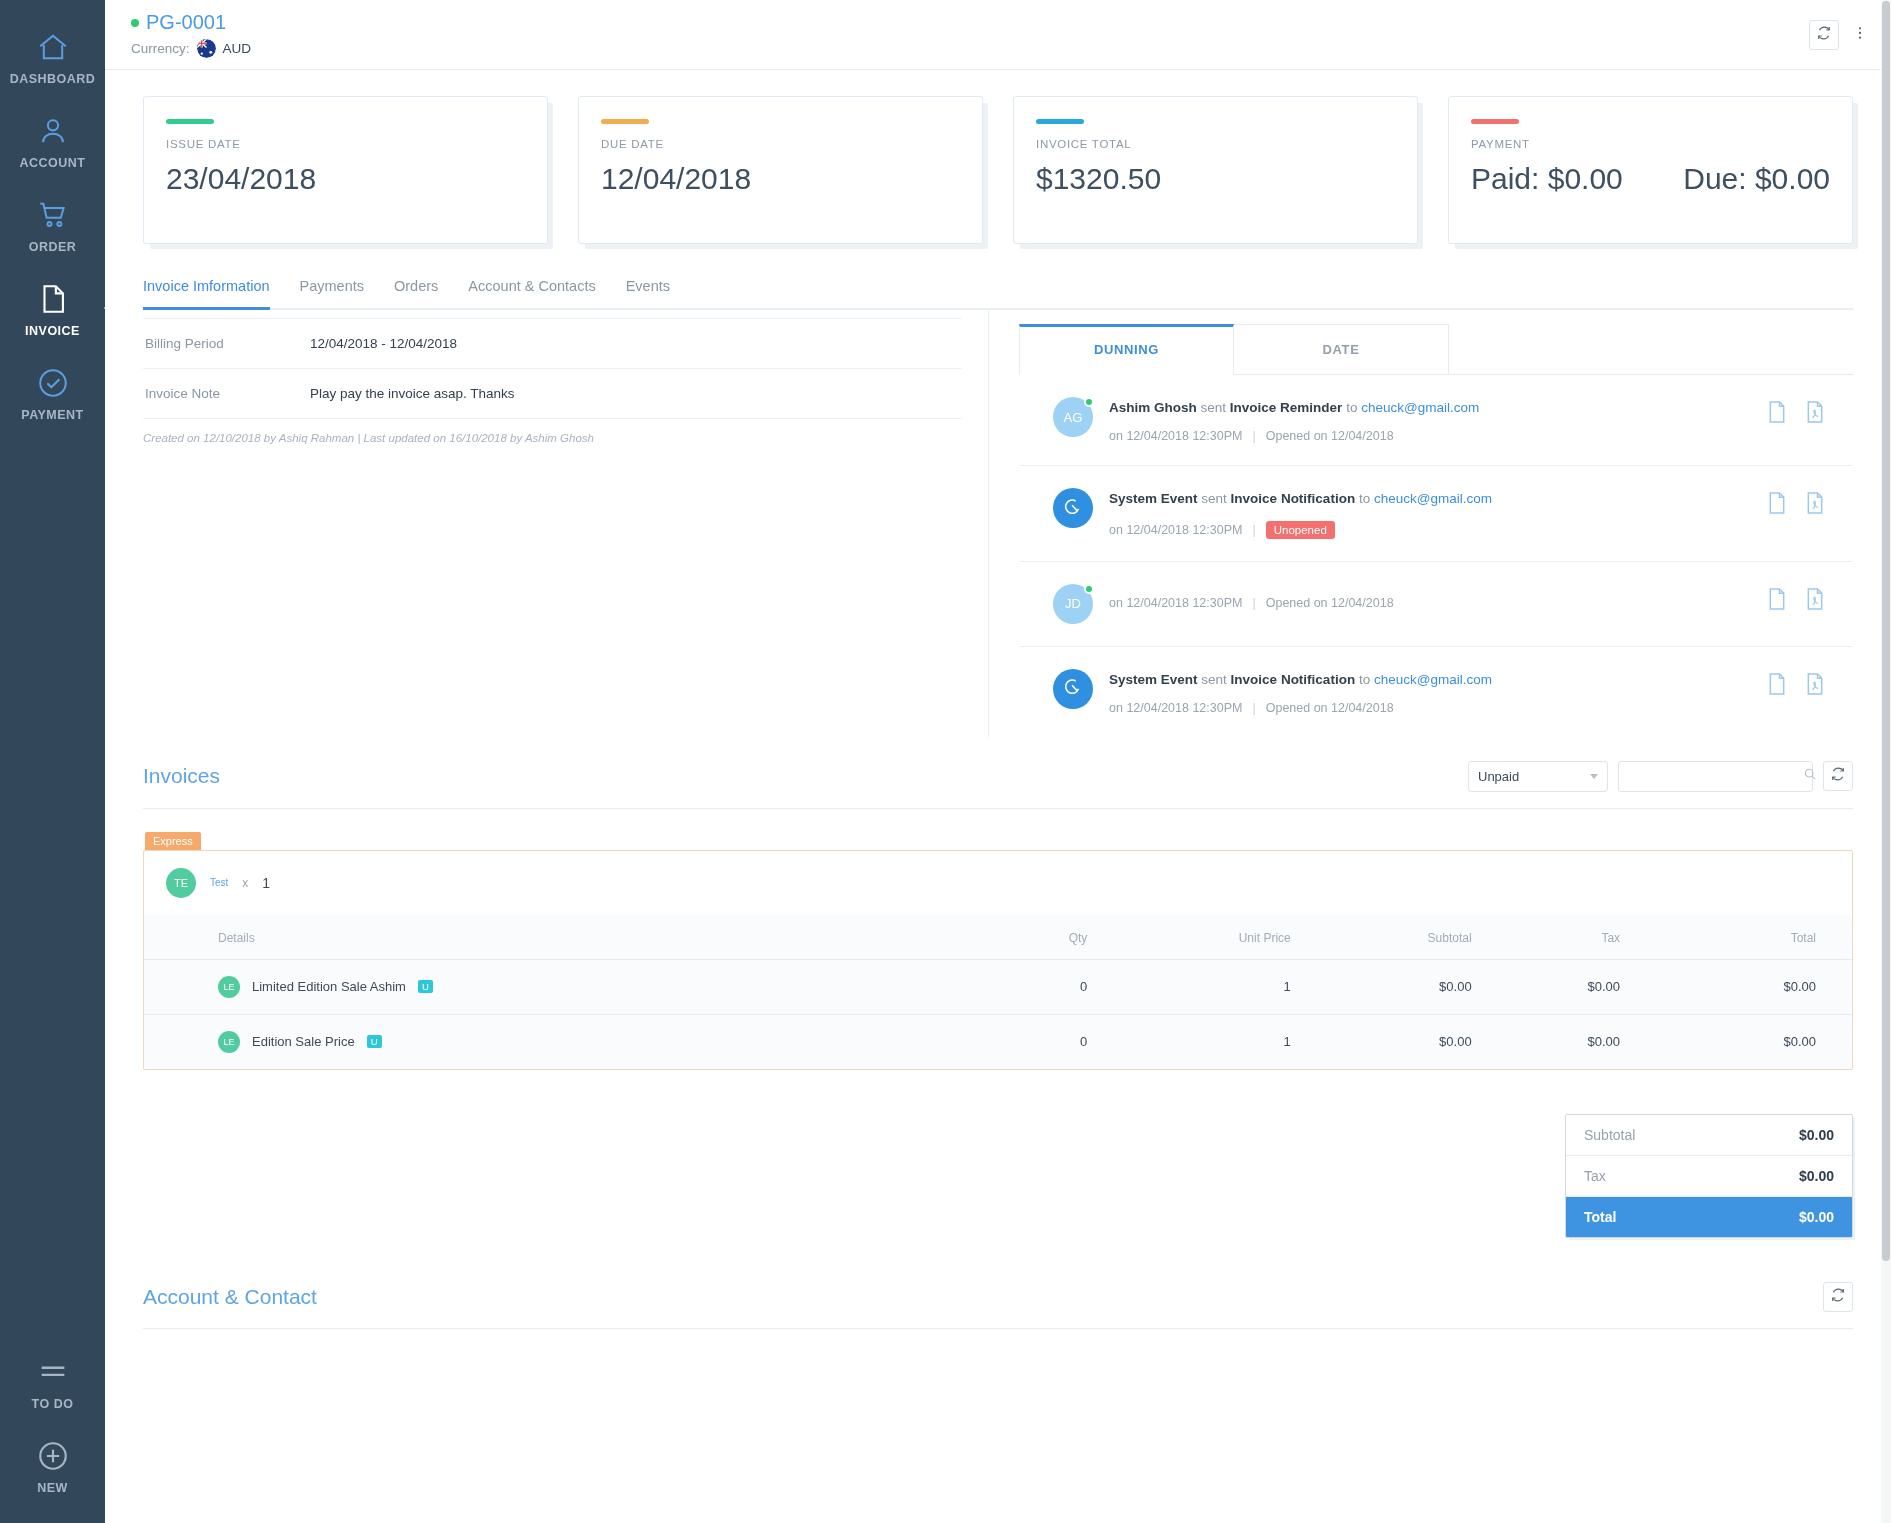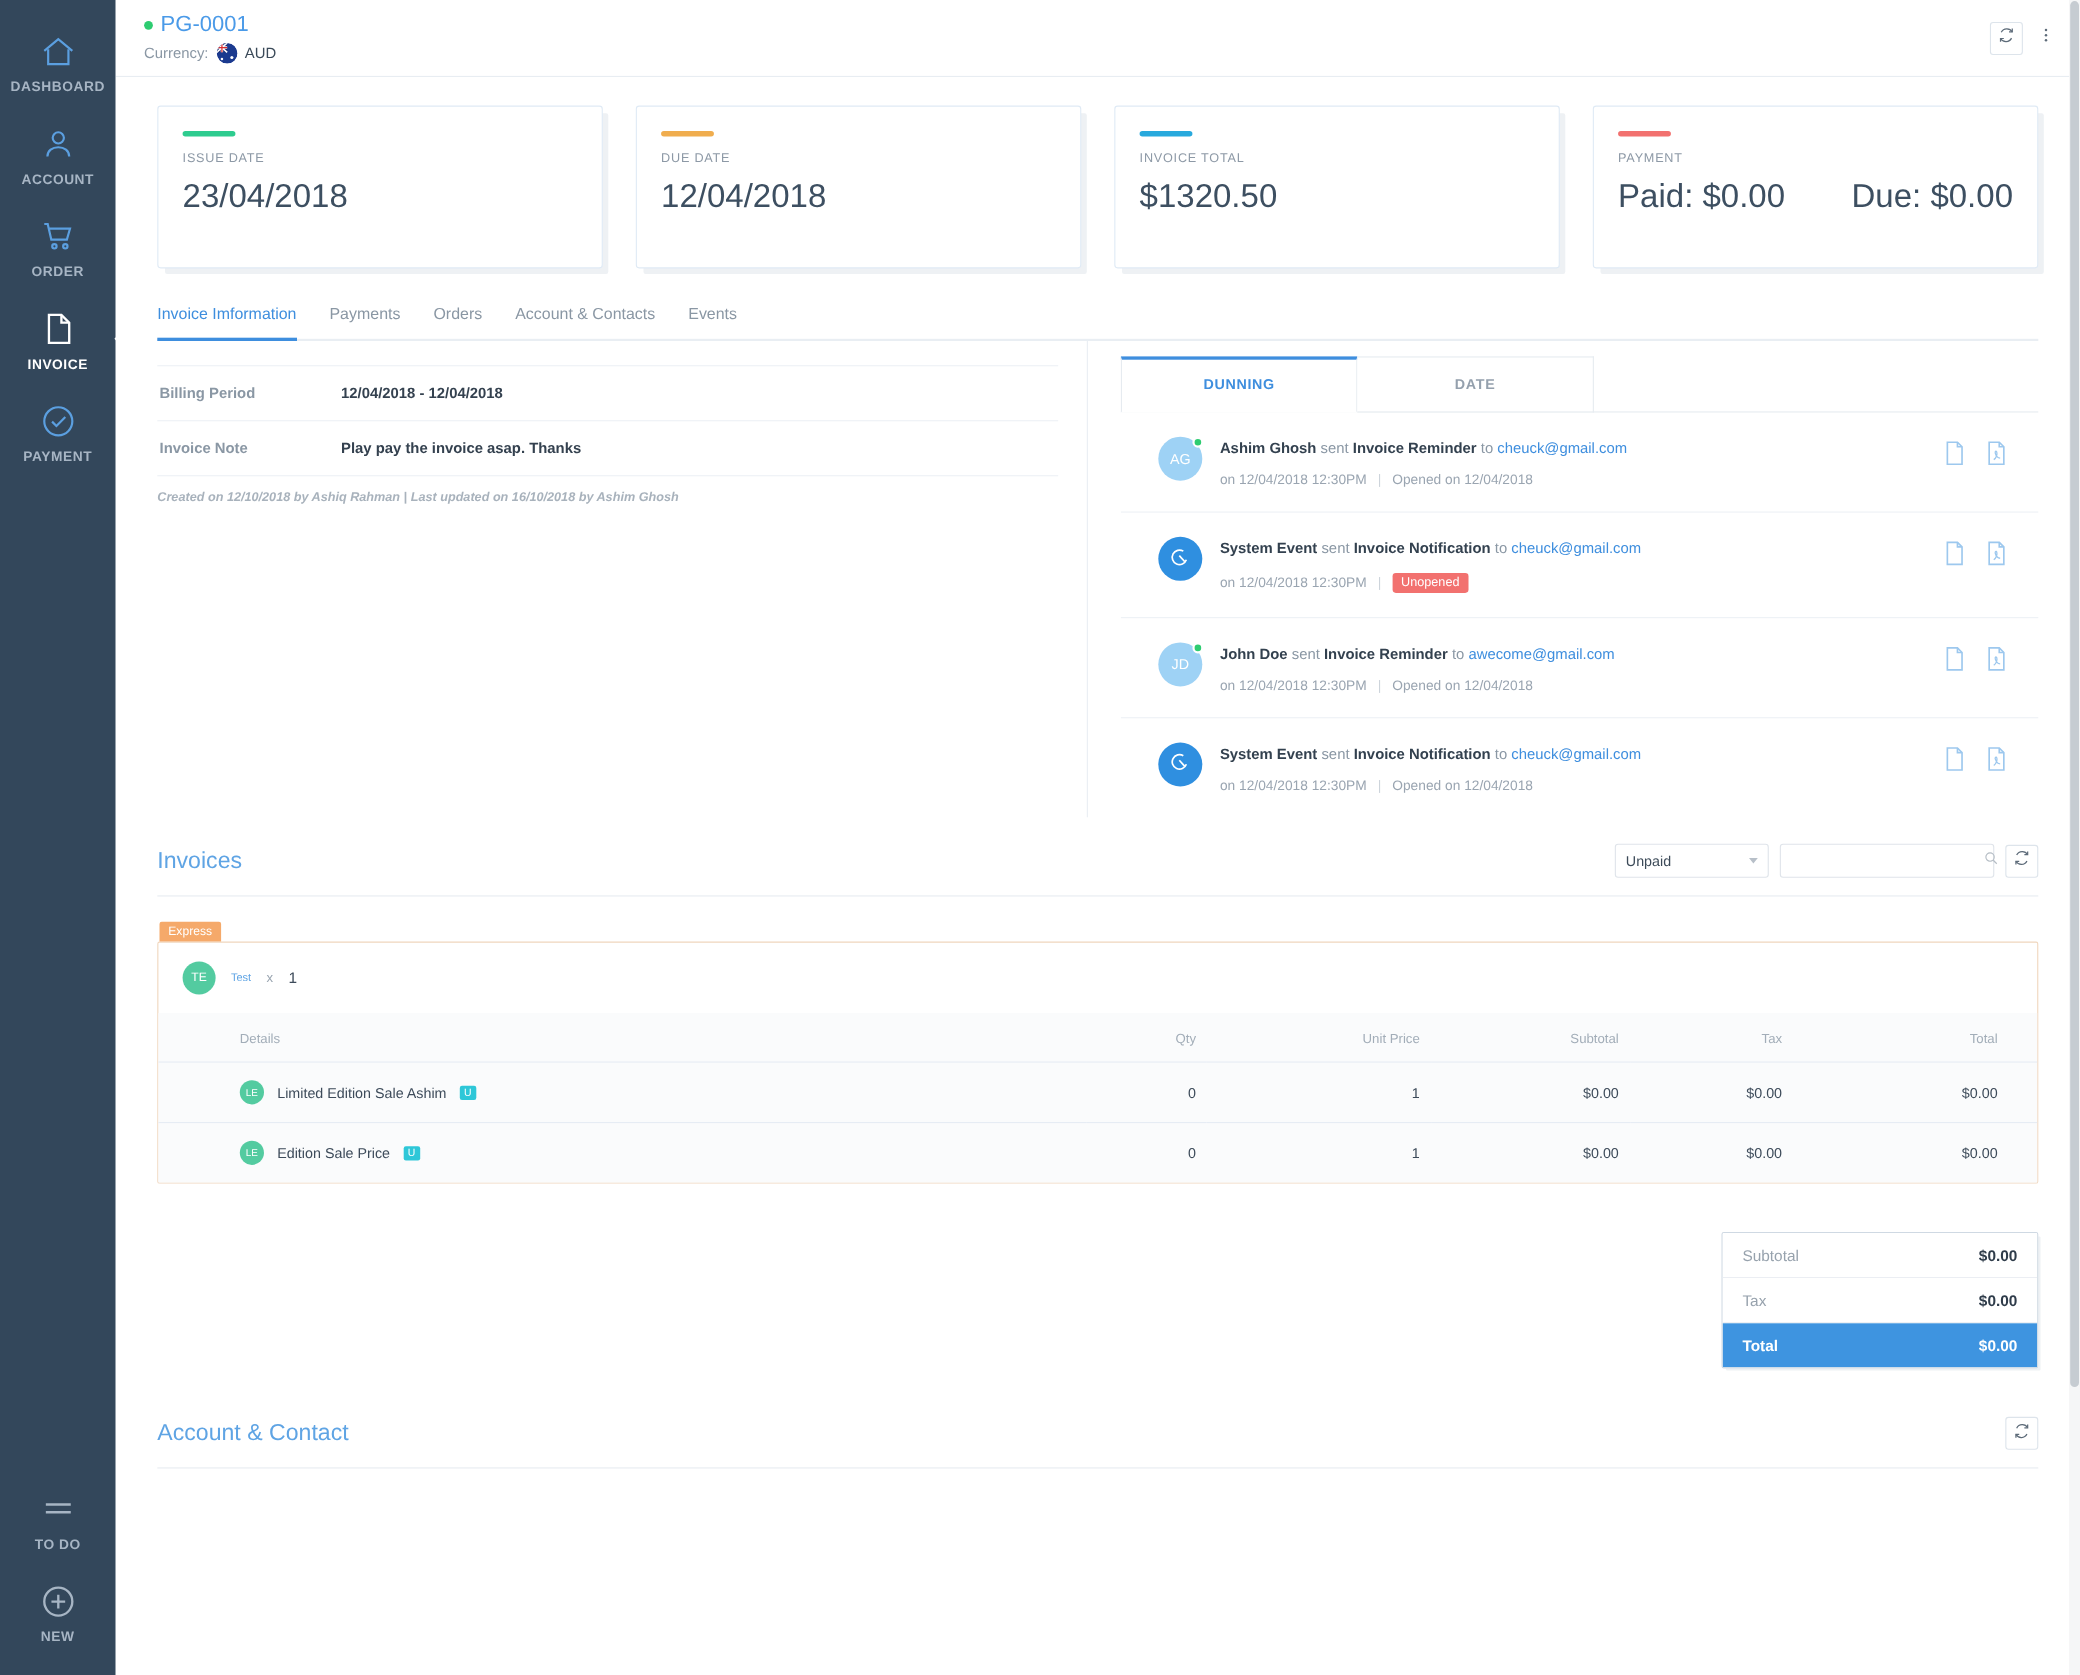--- a/index.html
+++ b/index.html
@@ -92,21 +92,21 @@
     cursor: pointer; position: relative; white-space: nowrap;
   }
   .tab.active { color: #3e8ede; }
   .tab.active::after {
     content: ""; position: absolute; left: 0; right: 0; bottom: -2px;
     height: 3px; background: #3e8ede;
   }
 
   
   .two-col { display: flex; padding: 0 38px; }
-  .col-left { width: 845px; padding-right: 26px; padding-top: 22px; font-weight: bold; }
+  .col-left { width: 845px; padding-right: 26px; padding-top: 8px; }
   .col-right { flex: 1; border-left: 1px solid #e9eef3; padding-left: 30px; padding-top: 14px; }
 
   .info-row {
     display: flex; align-items: center; padding: 17px 2px;
     border-bottom: 1px solid #edf1f5;
   }
   .info-row:first-child { border-top: 1px solid #edf1f5; }
   .info-key { width: 165px; font-size: 13.5px; color: #8a97a4; }
   .info-val { font-size: 13.5px; color: #34414f; }
   .meta-line {
@@ -478,27 +478,20 @@
                 </span>
               </div>
             </div>
 
             <div class="dunning-item">
               <div class="avatar blue-light">
                 <span>JD</span>
                 <span class="online"></span>
               </div>
               <div class="d-body">
-                <div class="d-line1">
-                  <b>John Doe</b>
-                  <span>sent</span>
-                  <b>Invoice Reminder</b>
-                  <span>to</span>
-                  <span class="mail">awecome@gmail.com</span>
-                </div>
                 <div class="d-line2">
                   <span>on 12/04/2018 12:30PM</span>
                   <span class="d-sep">|</span>
                   <span>Opened on 12/04/2018</span>
                 </div>
               </div>
               <div class="d-icons">
                 <span>
                   <svg width="20" height="24" viewBox="0 0 24 28" fill="none" stroke="#9dc8ee" stroke-width="1.8">
                       <path d="M4 2h11l5 5v19H4z"></path>

